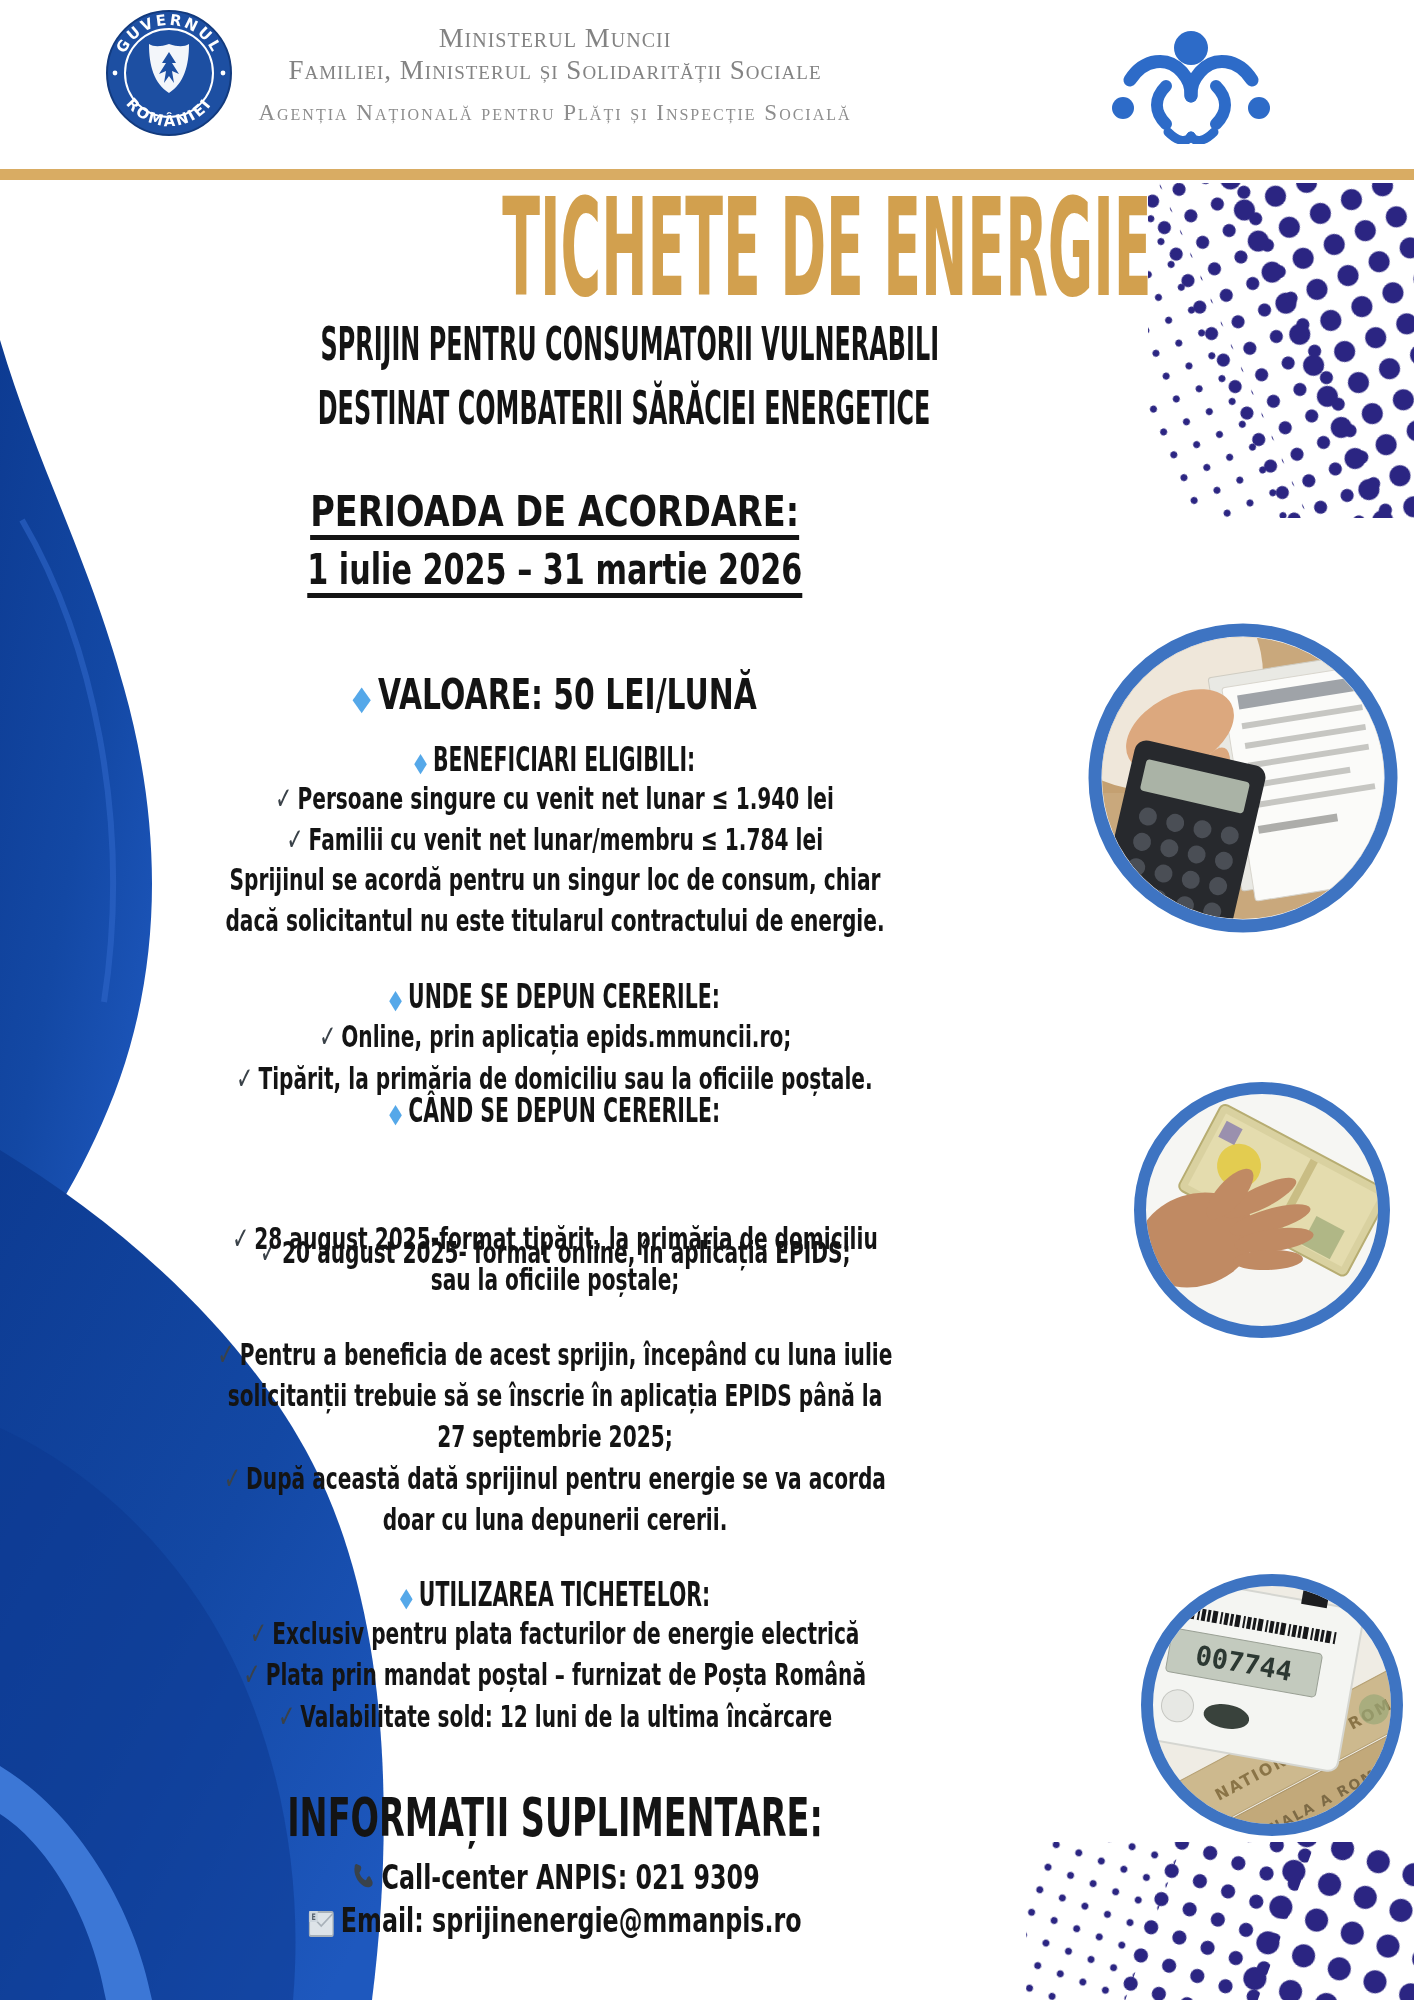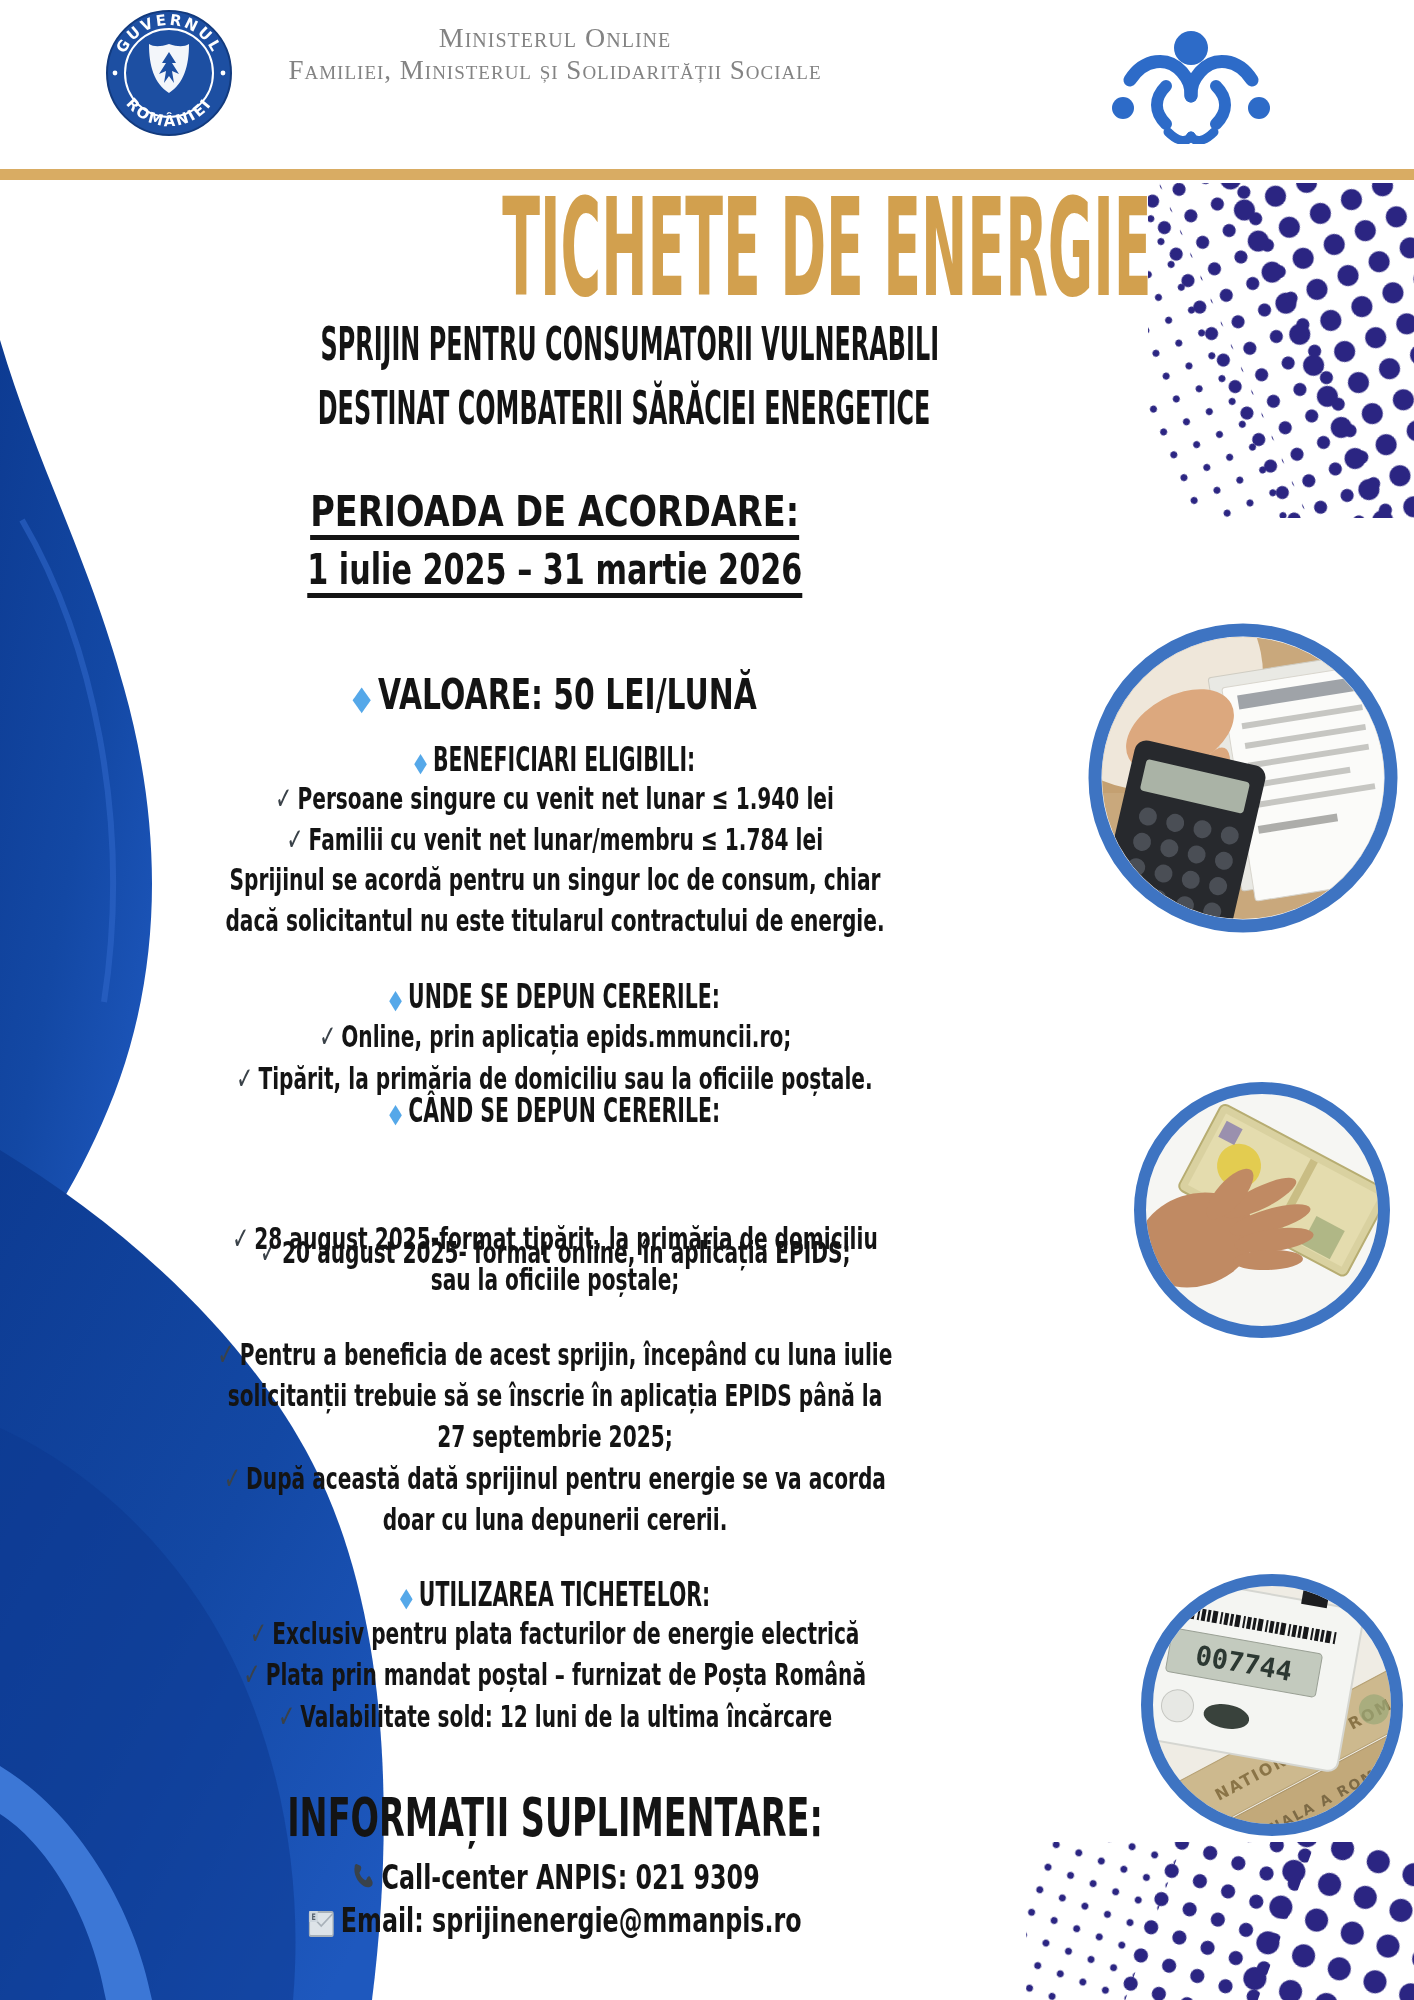--- a/index.html
+++ b/index.html
@@ -85,22 +85,23 @@
   <text font-size="15" font-weight="bold" fill="#ffffff" letter-spacing="2">
     <textPath href="#sealBot" startOffset="50%" text-anchor="middle">ROMÂNIEI</textPath>
   </text>
   <circle cx="11" cy="65" r="2.4" fill="#ffffff"></circle>
   <circle cx="119" cy="65" r="2.4" fill="#ffffff"></circle>
   <path d="M65,36 C74,39 80,39 85,36 C85,58 80,75 65,85 C50,75 45,58 45,36 C50,39 56,39 65,36 Z" fill="#ffffff" opacity="0.95"></path>
   <path d="M65,44 L58,55 L62,55 L55,66 L62,63 L60,75 L65,68 L70,75 L68,63 L75,66 L68,55 L72,55 Z" fill="#1d4fa2"></path>
 </svg>
 
 <div class="ministry">
-  <div class="l1">Ministerul Online</div>
+  <div class="l1">Ministerul Muncii</div>
   <div class="l2">Familiei, Ministerul și Solidarității Sociale</div>
+  <div class="l3">Agenția Națională pentru Plăți și Inspecție Socială</div>
 </div>
 
 <svg class="anpis-logo" viewBox="0 0 170 120">
   <g fill="#2d6bc8" stroke="#2d6bc8">
     <circle cx="85" cy="24" r="17" stroke="none"></circle>
     <path d="M24,56 C38,34 62,32 76,48 C83,56 85,62 85,72" fill="none" stroke-width="13" stroke-linecap="round"></path>
     <path d="M146,56 C132,34 108,32 94,48 C87,56 85,62 85,72" fill="none" stroke-width="13" stroke-linecap="round"></path>
     <path d="M60,62 C48,74 48,88 60,100" fill="none" stroke-width="12" stroke-linecap="round"></path>
     <path d="M110,62 C122,74 122,88 110,100" fill="none" stroke-width="12" stroke-linecap="round"></path>
     <circle cx="17" cy="84" r="11" stroke="none"></circle>

